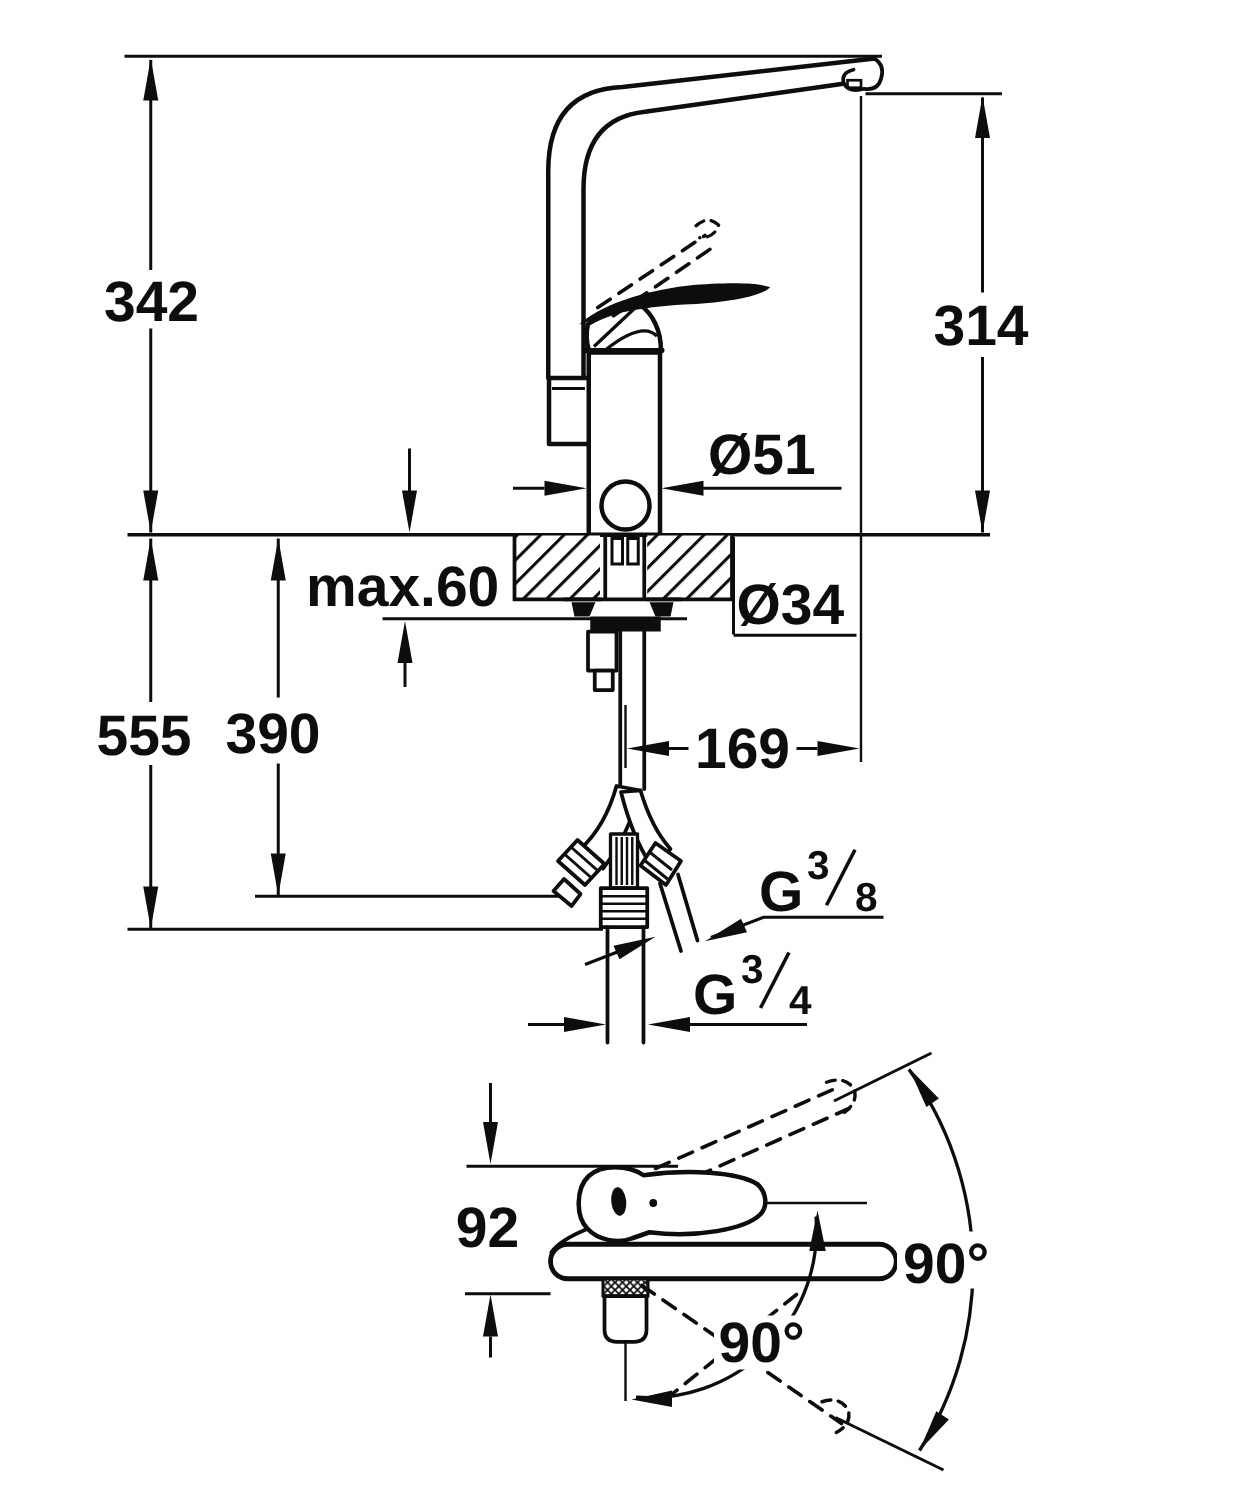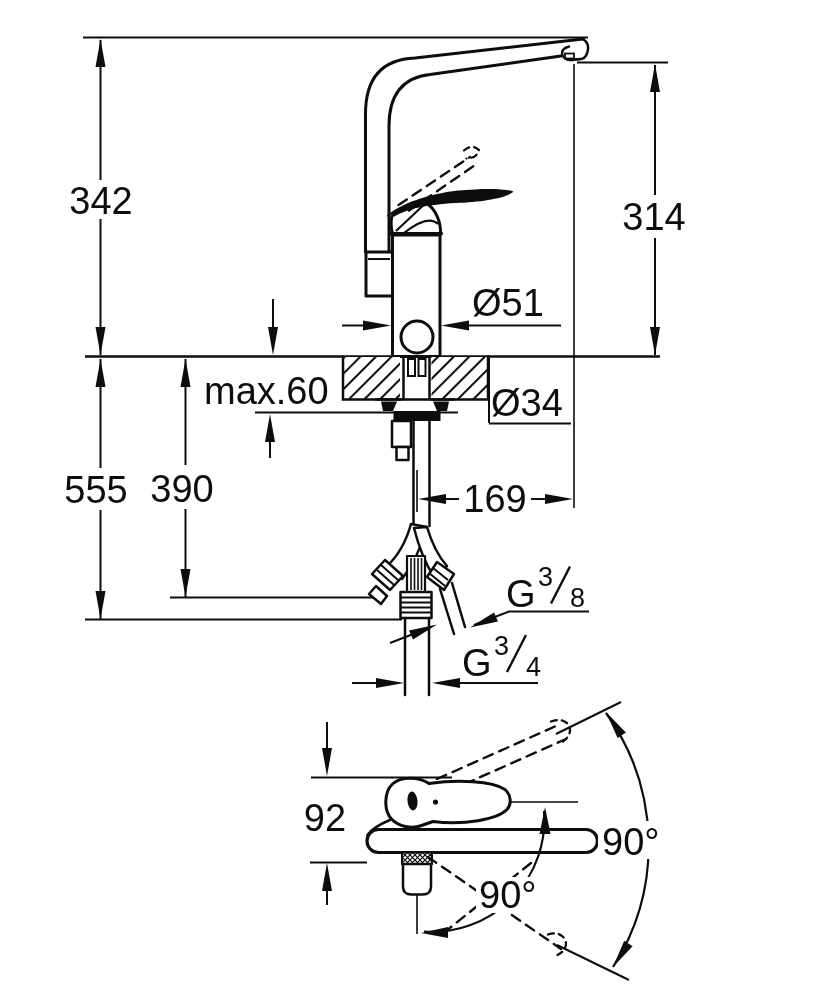--- a/index.html
+++ b/index.html
@@ -1,16 +1,16 @@
 <!DOCTYPE html>
 <html><head>
 <meta charset="utf-8">
 <style>
   html,body{margin:0;padding:0;background:#fff;}
-  .stage{width:834px;height:1000px;background:#fff;position:relative;}
+  .stage{width:834px;height:1000px;background:#fff;position:relative;font-weight:bold;}
   svg text{font-family:"Liberation Sans","DejaVu Sans",sans-serif;fill:#0d0d0d;}
   .lbl{font-size:38px;}
   .sup{font-size:27px;}
   .o{stroke:#0d0d0d;fill:none;stroke-width:3;stroke-linecap:round;stroke-linejoin:round;}
   .ow{stroke:#0d0d0d;fill:#fff;stroke-width:3;stroke-linejoin:round;}
   .d{stroke:#0d0d0d;fill:none;stroke-width:2;}
   .d15{stroke:#0d0d0d;fill:none;stroke-width:1.6;}
   .d25{stroke:#0d0d0d;fill:none;stroke-width:2.5;stroke-linecap:round;}
   .w2{stroke:#0d0d0d;fill:none;stroke-width:2;}
   .ah{fill:#0d0d0d;stroke:none;}

